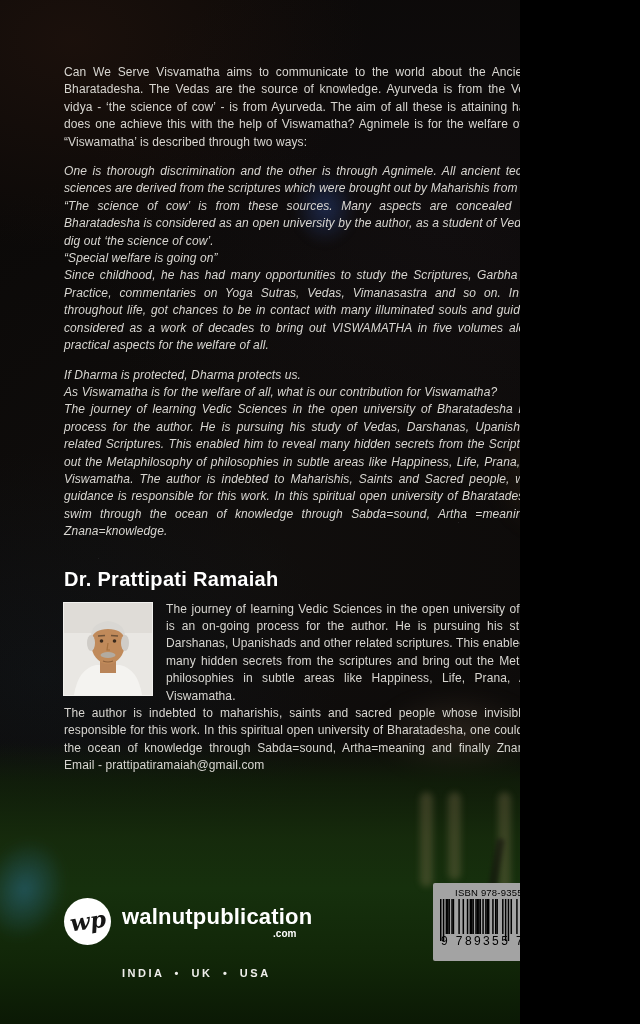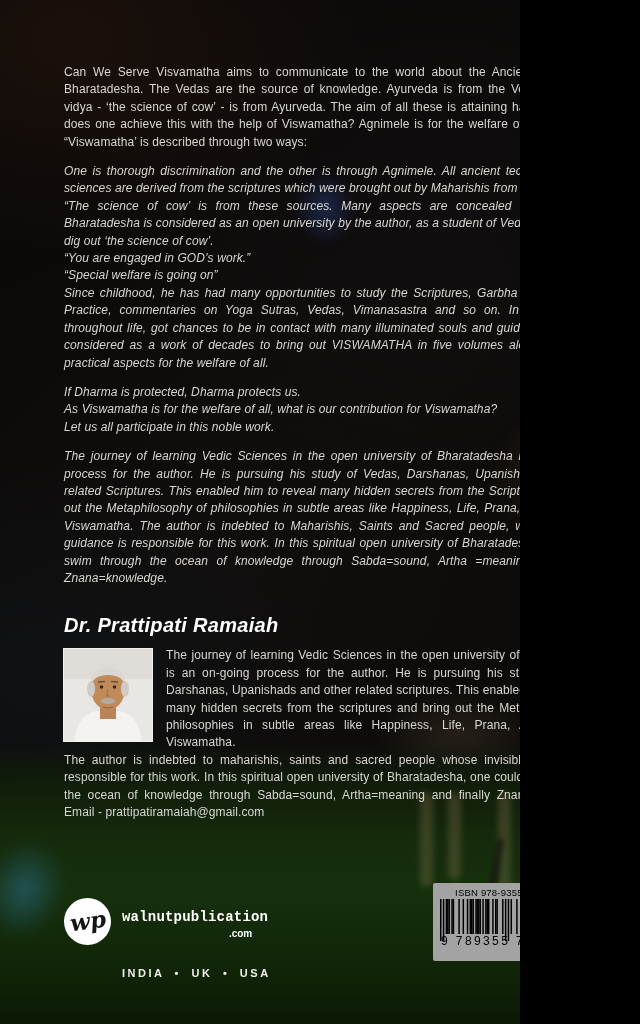--- a/index.html
+++ b/index.html
@@ -57,34 +57,34 @@
   }
   
   .content { position:absolute; left:64px; top:64px; width:536px;
     color:#d8d6d1; font-size:12px; line-height:17.4px; letter-spacing:0.1px; }
   .para { margin:0 0 12px; text-align:justify; }
   .tight { margin:0; text-align:left;font-style:italic; }
   .tight.just { text-align:justify; }
   .block-gap { margin-bottom:12px; }
   
   .author-name { font-size:20px; font-weight:bold; color:#ffffff;
-    margin:26px 0 10px; letter-spacing:0.3px; line-height:24px;font-style:italic; }
+    margin:26px 0 10px; letter-spacing:0.3px; line-height:24px; }
   .author-photo { float:left; width:88px; height:92px; margin:2px 14px 4px 0;
     background:#e9e7e3; outline:1px solid #f2f1ee; }
   .author-photo svg { display:block; }
   .bio p { margin:0; text-align:justify; }
   
   .publisher { position:absolute; left:64px; top:898px; color:#fff; }
   .logo-row { display:flex; align-items:center; gap:11px; }
   .logo-circle { width:47px; height:47px; border-radius:50%; background:#ffffff;
     display:flex; align-items:center; justify-content:center; flex:none; }
   .logo-monogram { font-family:"DejaVu Serif", serif; font-style:italic; font-weight:bold;
     font-size:23px; color:#161616; transform:rotate(-8deg); margin-top:-3px; }
   .logo-name-wrap { position:relative; padding-bottom:9px; }
-  .logo-name { font-size:14px; font-weight:bold; letter-spacing:0.2px; line-height:22px;font-family:Liberation Mono, monospace; }
+  .logo-name { font-size:22px; font-weight:bold; letter-spacing:0.2px; line-height:22px; }
   .logo-tld { position:absolute; right:16px; bottom:-2px; font-size:10px; font-weight:bold; }
   .logo-regions { margin:22px 0 0 58px; font-size:11px; font-weight:bold;
     color:#f0efec; letter-spacing:2.5px; word-spacing:5px; }
   
   .barcode-box { position:absolute; left:433px; top:883px; width:148px; height:78px;
     background:#a3a3a3; border-radius:2px; box-sizing:border-box;
     display:flex; flex-direction:column; align-items:center; padding:4px 6px 3px; }
   .isbn-label { font-size:9.5px; line-height:11px; color:#000; letter-spacing:0.2px; white-space:nowrap; }
   .bars-svg { width:134px; height:42px; margin-top:1px; }
   .barcode-digits { font-size:12px; line-height:13px; color:#000; letter-spacing:2.4px;
@@ -106,27 +106,25 @@
   <div class="cow-leg l3"></div>
   <div class="cow-leg l4"></div>
   <div class="cow-tail"></div>
   <div class="pond"></div>
   <div class="stars"></div>
 
   <div class="content">
     <p class="para">Can We Serve Visvamatha aims to communicate to the world about the Ancient Wisdom of Bharatadesha. The Vedas are the source of knowledge. Ayurveda is from the Vedas. Gomathi vidya - ‘the science of cow’ - is from Ayurveda. The aim of all these is attaining happiness. How does one achieve this with the help of Viswamatha? Agnimele is for the welfare of all. The word “Viswamatha’ is described through two ways:</p>
 
     <p class="tight just">One is thorough discrimination and the other is through Agnimele. All ancient technologies and sciences are derived from the scriptures which were brought out by Maharishis from Veda Mantras. “The science of cow’ is from these sources. Many aspects are concealed in the above. Bharatadesha is considered as an open university by the author, as a student of Vedic Sciences, to dig out ‘the science of cow’.</p>
-    <div class="tight">“You are engaged in GOD’s work.”</div>
     <div class="tight">“Special welfare is going on”</div>
     <p class="tight just block-gap">Since childhood, he has had many opportunities to study the Scriptures, Garbha Kavitha, Yoga Practice, commentaries on Yoga Sutras, Vedas, Vimanasastra and so on. In this process, throughout life, got chances to be in contact with many illuminated souls and guides. It could be considered as a work of decades to bring out VISWAMATHA in five volumes along with other practical aspects for the welfare of all.</p>
 
     <div class="tight">If Dharma is protected, Dharma protects us.</div>
     <div class="tight">As Viswamatha is for the welfare of all, what is our contribution for Viswamatha?</div>
-    <div class="tight block-gap">Let us all participate in this noble work.</div>
 
     <p class="tight just">The journey of learning Vedic Sciences in the open university of Bharatadesha is an on-going process for the author. He is pursuing his study of Vedas, Darshanas, Upanishads and other related Scriptures. This enabled him to reveal many hidden secrets from the Scriptures and bring out the Metaphilosophy of philosophies in subtle areas like Happiness, Life, Prana, Ayurveda and Viswamatha. The author  is indebted to Maharishis, Saints and Sacred people, whose invisible guidance is responsible for this work. In this spiritual open university of Bharatadesha, one could swim through the ocean of knowledge through Sabda=sound, Artha =meaning and finally, Znana=knowledge.</p>
 
     <h2 class="author-name">Dr. Prattipati Ramaiah</h2>
     <div class="bio">
       <span class="author-photo">
         <svg width="88" height="92" viewBox="0 0 88 92">
           <rect x="0" y="0" width="88" height="92" fill="#e9e7e3"></rect>
           <rect x="0" y="0" width="88" height="30" fill="#dfdcd7"></rect>
           <path d="M10 92 Q14 66 32 62 L56 62 Q74 66 78 92 Z" fill="#f4f3f0"></path>

